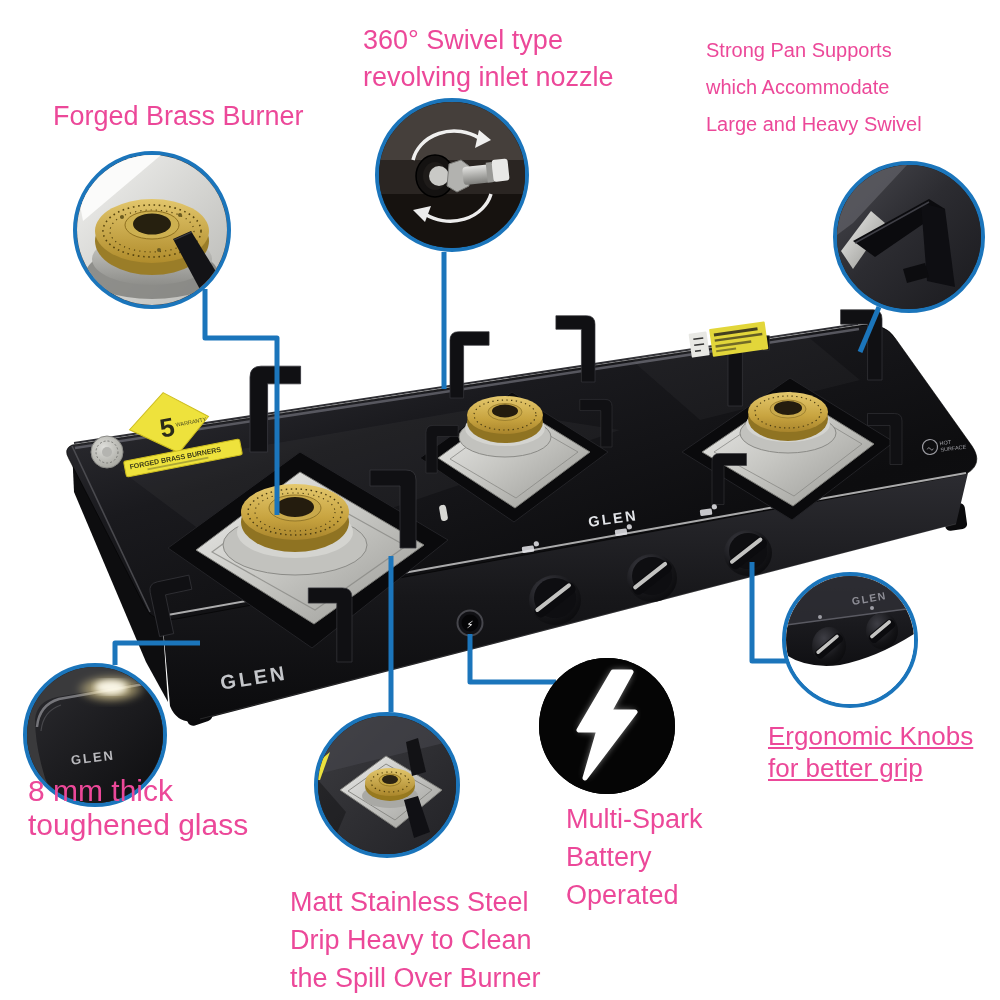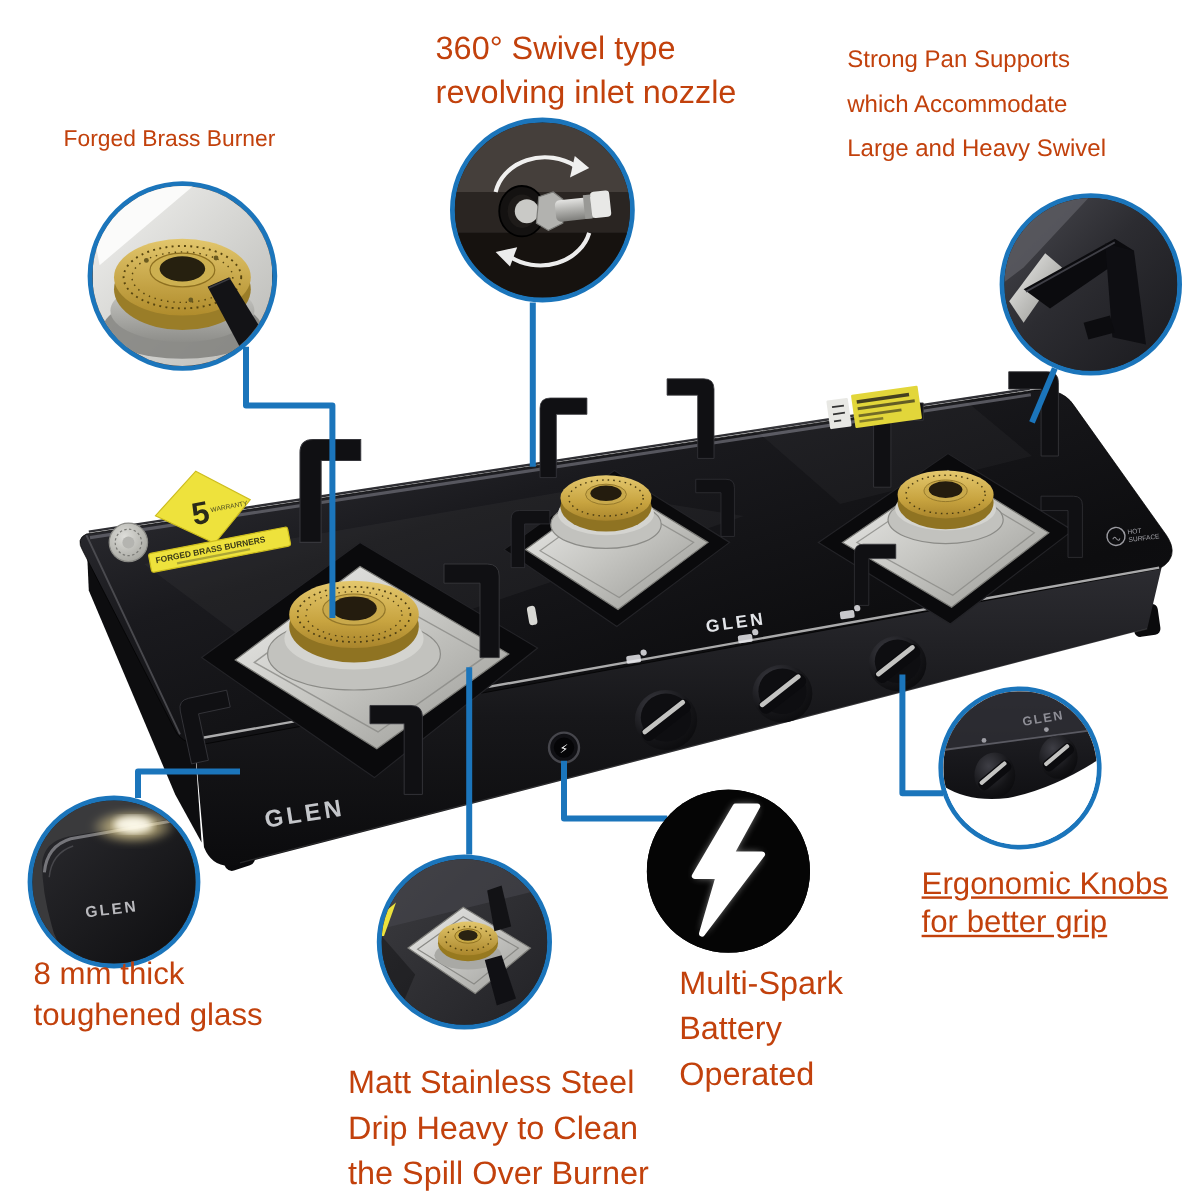--- a/index.html
+++ b/index.html
@@ -1,19 +1,19 @@
 <!DOCTYPE html>
 <html><head>
 <meta charset="utf-8">
 <style>
   html,body{margin:0;padding:0;background:#fff;}
   #canvas{position:relative;width:1000px;height:1000px;background:#fff;overflow:hidden;
           font-family:"Liberation Sans",sans-serif;color:#1e1e1e;}
   svg{display:block;}
-  .label{position:absolute;white-space:nowrap;color:#c2410c;}
+  .label{position:absolute;white-space:nowrap;color:#ec4899;}
   .label div{white-space:nowrap;}
   .photo-circle{position:absolute;border-radius:50%;overflow:hidden;border:4px solid #1b75bb;
                 box-sizing:border-box;background:#222;}
   .photo-circle svg{width:100%;height:100%;}
   .bolt-circle{position:absolute;border-radius:50%;overflow:hidden;background:#000;}
   #stove-svg,#lines-svg{position:absolute;left:0;top:0;}
 </style>
 </head>
 <body>
 
@@ -436,36 +436,36 @@
         <ellipse cx="96" cy="55" rx="16" ry="18" fill="url(#kbKnob)"></ellipse>
         <g transform="rotate(-40 96 55)">
           <rect x="81" y="50" width="30" height="10" rx="4" fill="#0b0b0e"></rect>
           <rect x="83" y="51" width="26" height="3.5" rx="1.5" fill="#d8d8d6" opacity="0.9"></rect>
         </g>
       </g>
     </g>
   </svg>
 </div>
 
-<div class="label" style="left:53px;top:98px;font-size:19px;line-height:37px;">
+<div class="label" style="left:53px;top:98px;font-size:27px;line-height:37px;">
   <div>Forged Brass Burner</div>
 </div>
 
 <div class="label" style="left:363px;top:22px;font-size:27px;line-height:37px;">
   <div>360° Swivel type</div>
   <div>revolving inlet nozzle</div>
 </div>
 
 <div class="label" style="left:694px;top:32px;font-size:20px;line-height:37px;margin-left:12px;">
   <div>Strong Pan Supports</div>
   <div>which Accommodate</div>
   <div>Large and Heavy Swivel</div>
 </div>
 
-<div class="label" style="left:28px;top:794px;font-size:26px;line-height:34px;">
+<div class="label" style="left:28px;top:774px;font-size:30px;line-height:34px;">
   <div>8 mm thick</div>
   <div>toughened glass</div>
 </div>
 
 <div class="label" style="left:290px;top:883px;font-size:27px;line-height:38px;">
   <div>Matt Stainless Steel</div>
   <div>Drip Heavy to Clean</div>
   <div>the Spill Over Burner</div>
 </div>
 

